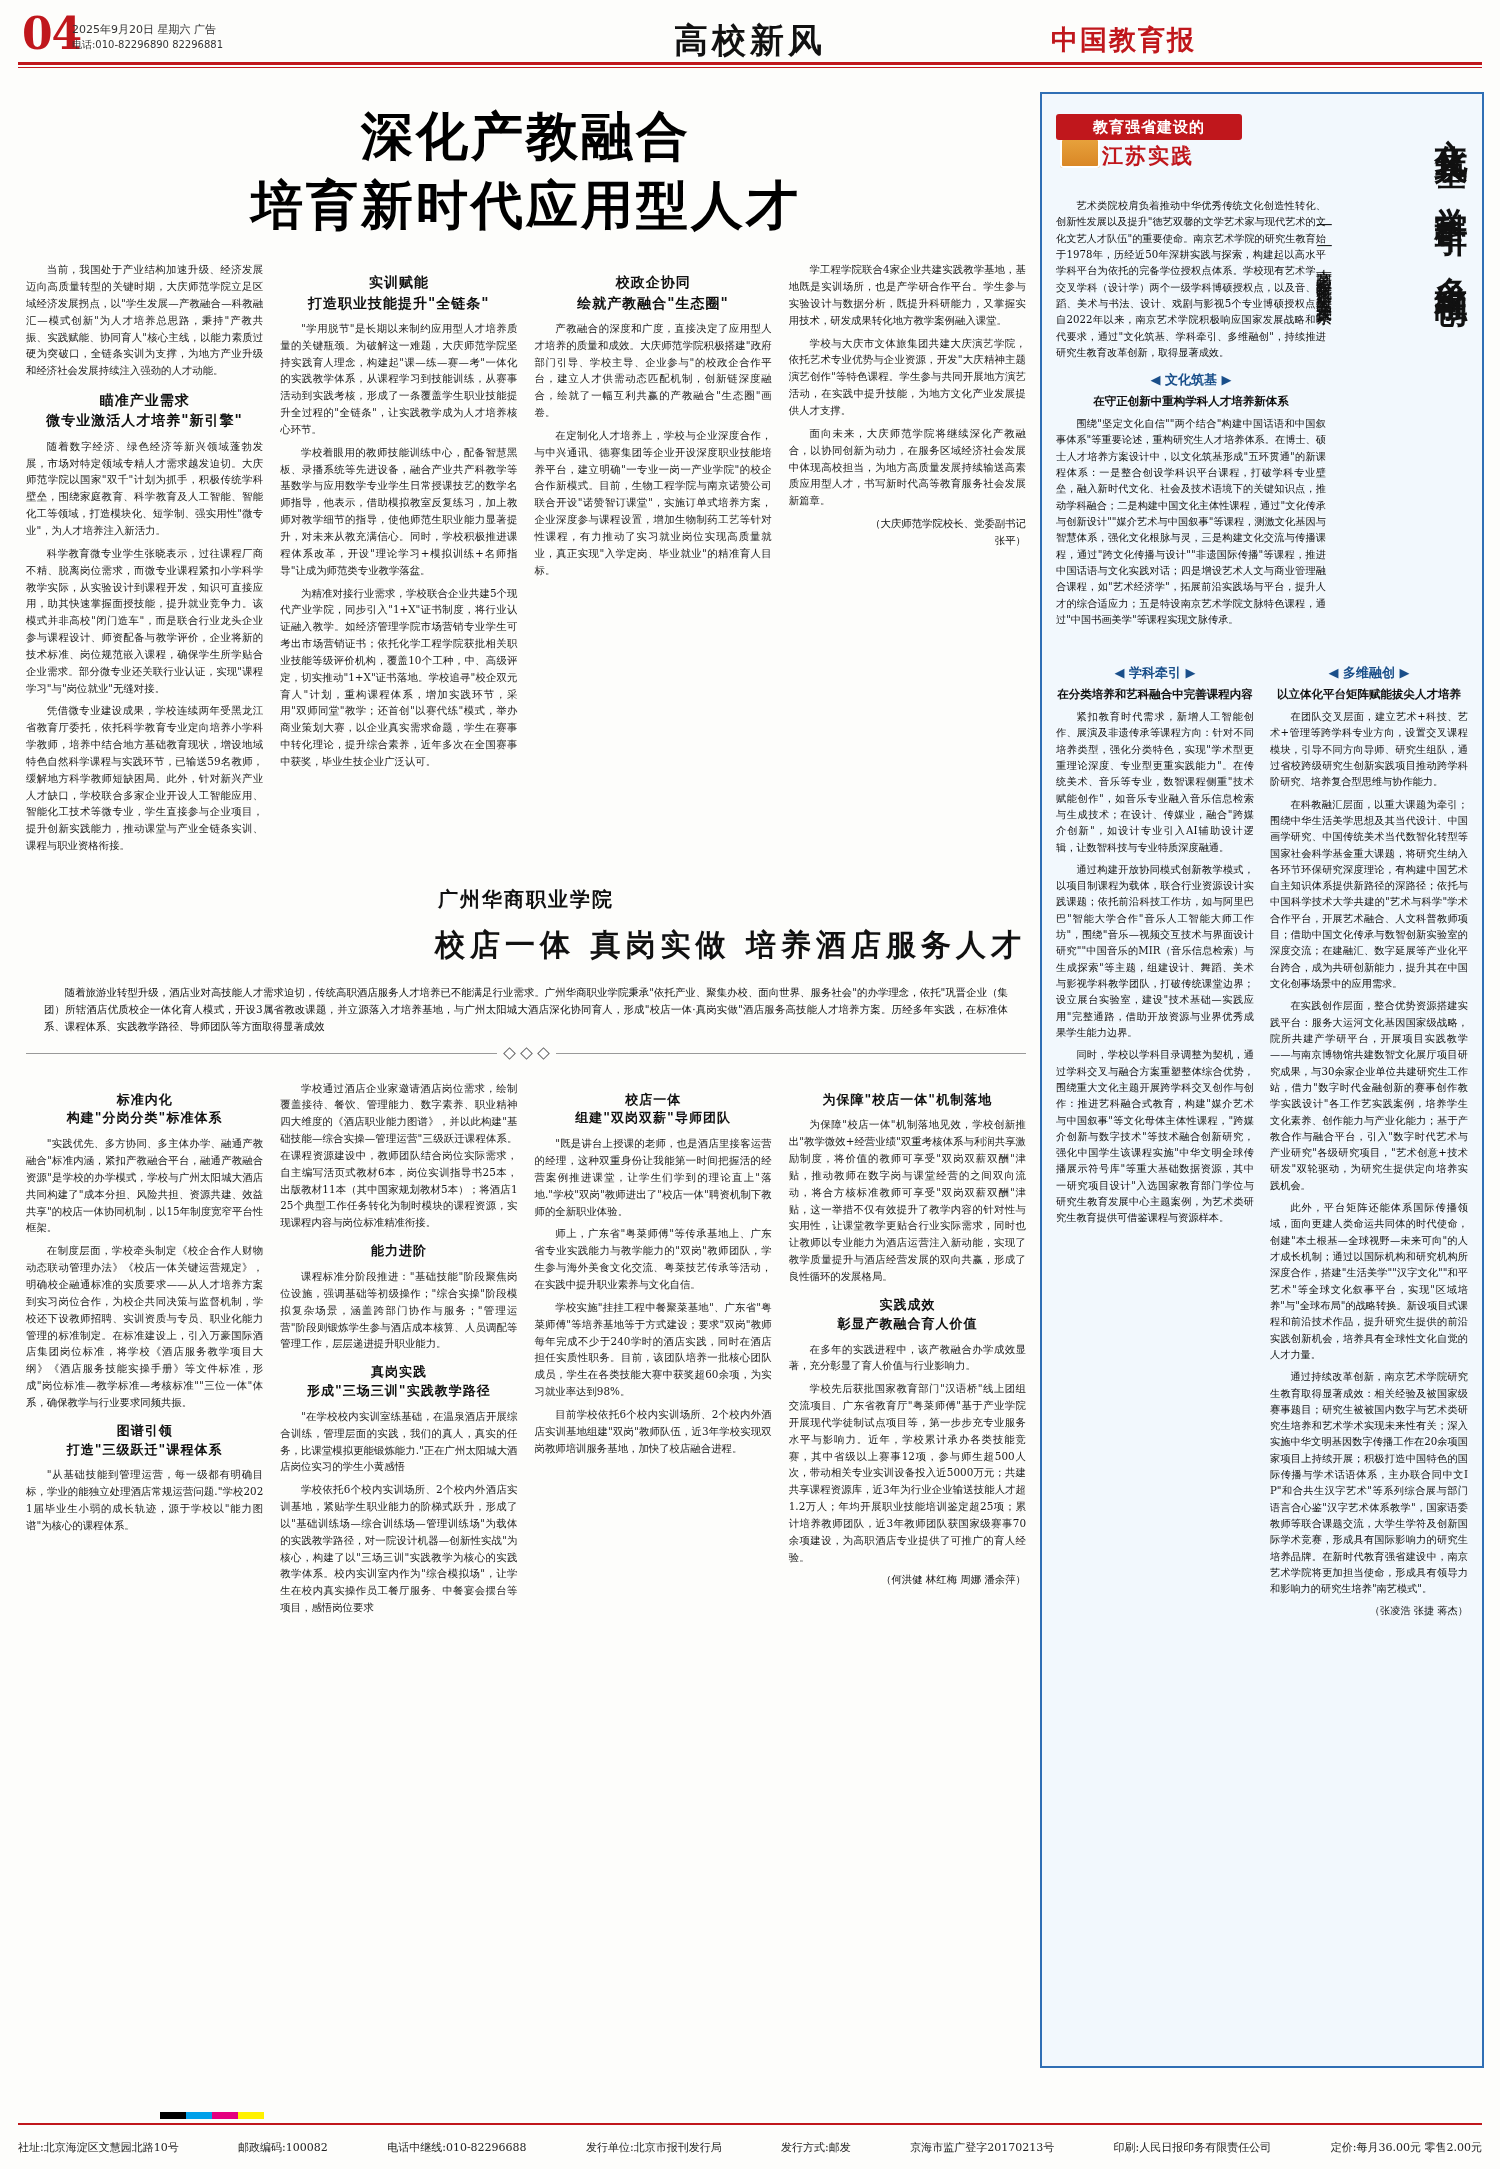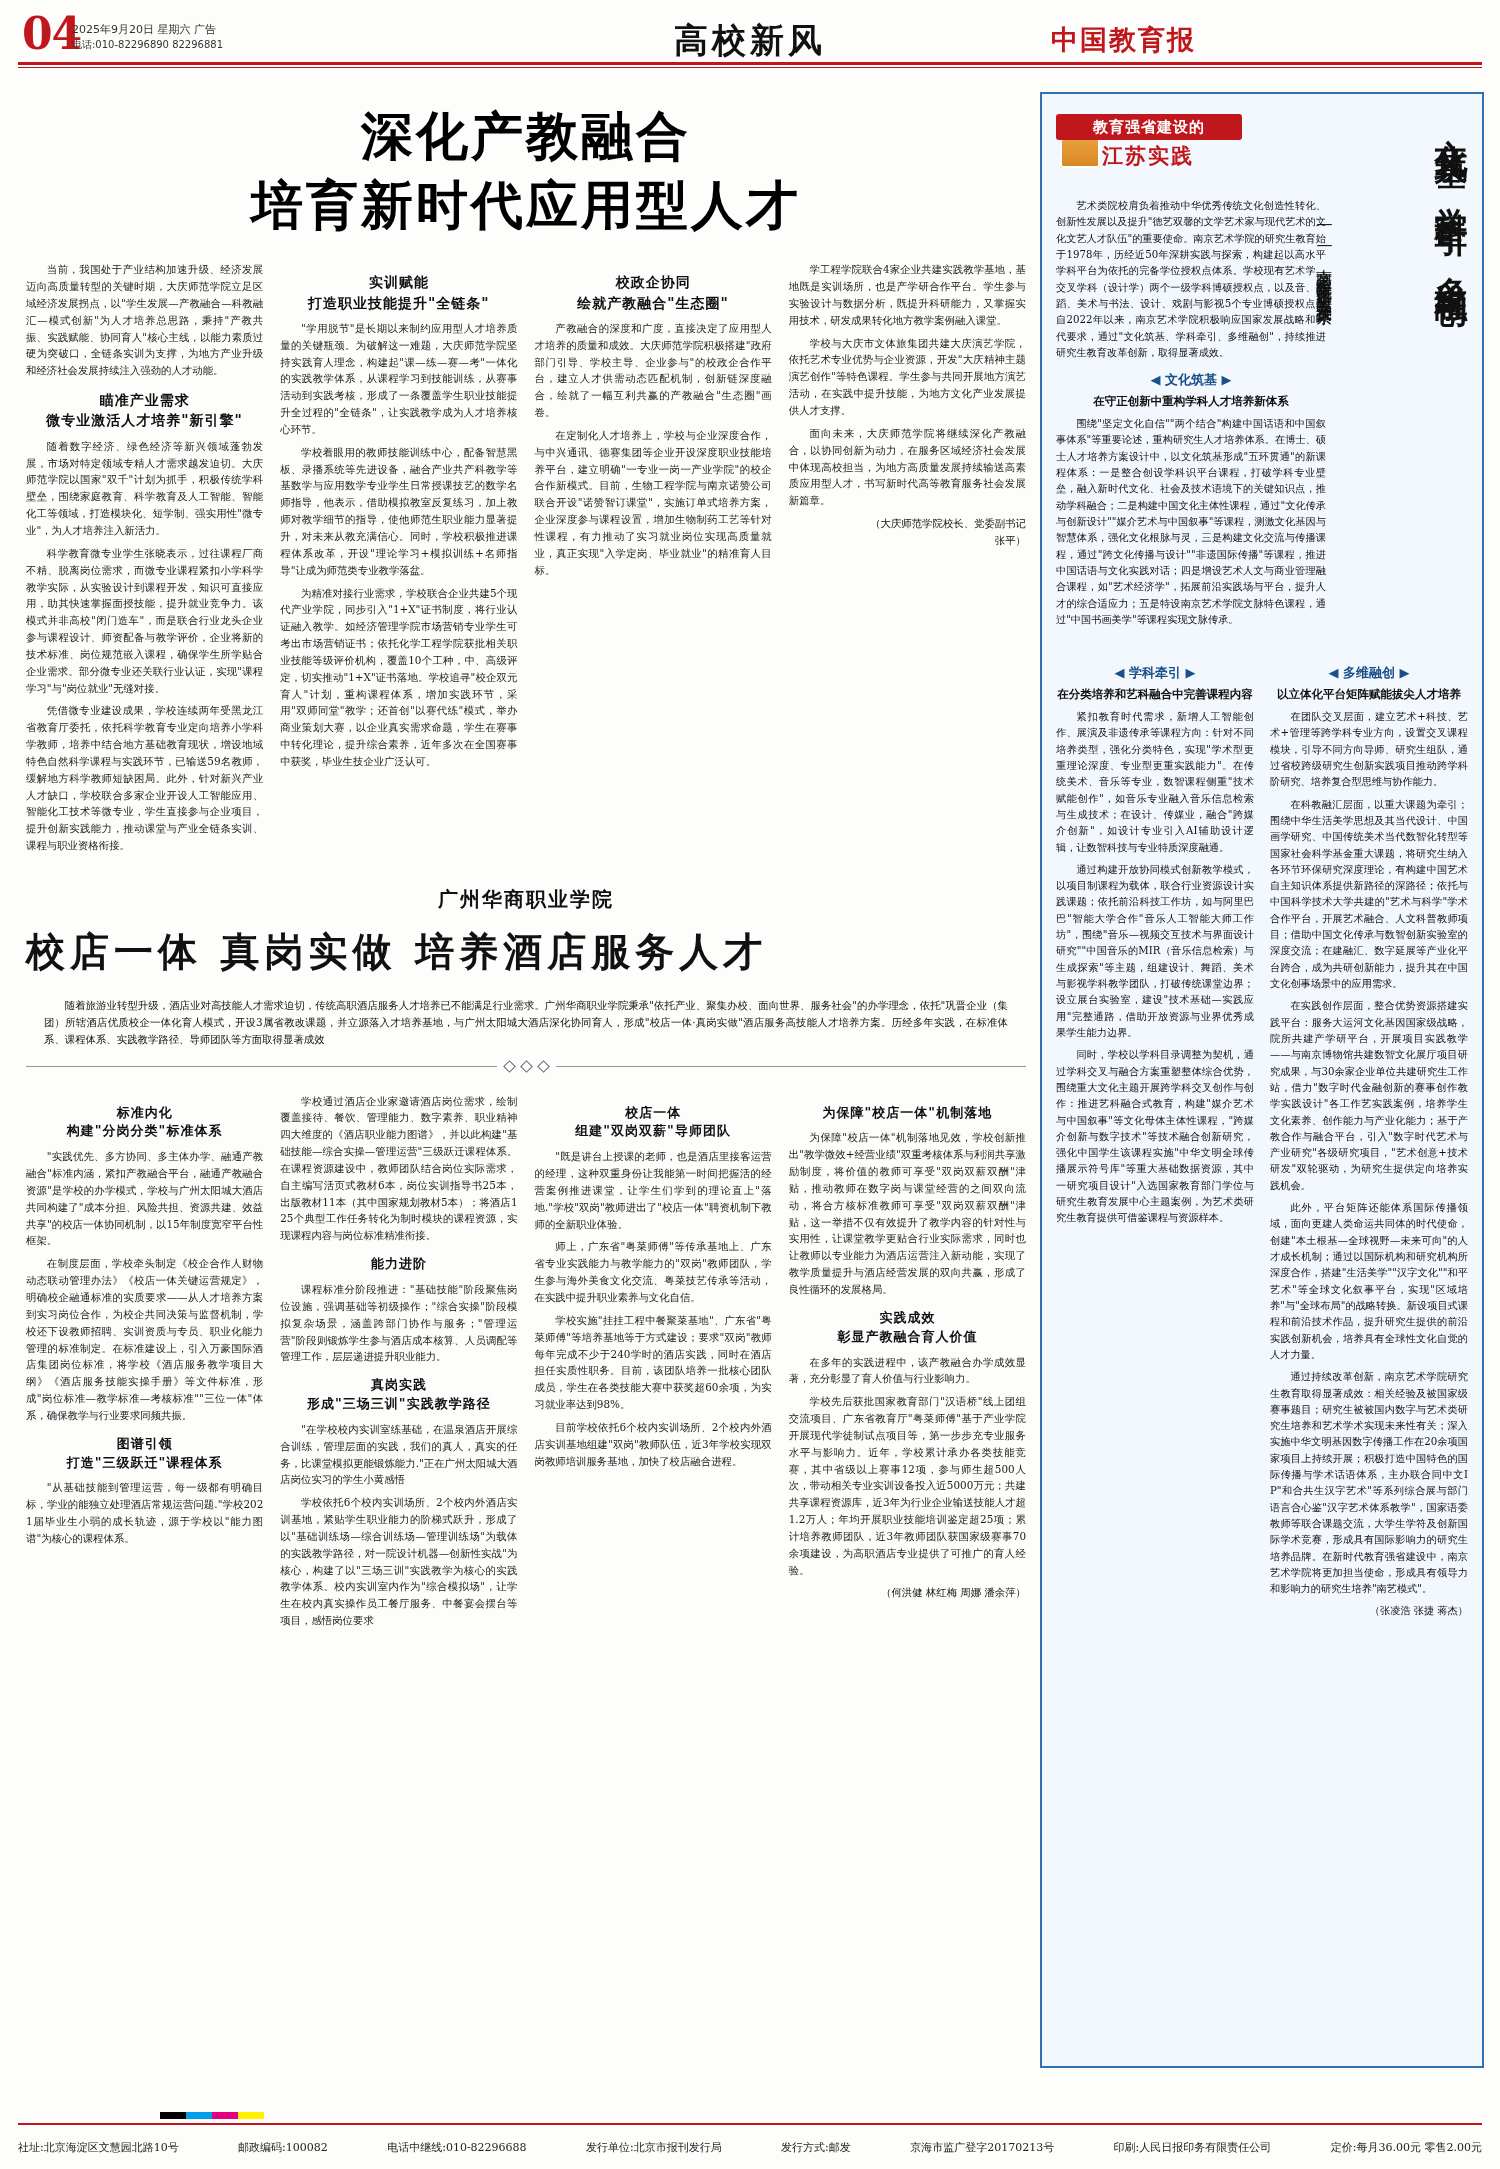--- a/index.html
+++ b/index.html
@@ -78,21 +78,21 @@
     text-align:right;font-size:10.4px;margin-top:6px;
     font-family:"DejaVu Serif","Liberation Serif",serif;line-height:1.6;
   }
 
   
   .art2-kicker{
     text-align:center;font-size:20px;font-weight:bold;margin-top:26px;letter-spacing:2px;
     font-family:"DejaVu Serif","Liberation Serif",serif;
   }
   .art2-headline{
-    text-align:left;font-size:39px;font-weight:bold;letter-spacing:5px;margin-top:12px;
+    text-align:right;font-size:30px;font-weight:bold;letter-spacing:5px;margin-top:12px;
     font-family:"DejaVu Serif","Liberation Serif",serif;
   }
   .lead{
     font-size:10.4px;line-height:1.62;text-align:justify;text-indent:2em;
     font-family:"DejaVu Serif","Liberation Serif",serif;margin:18px 18px 0 18px;
     word-break:break-all;
   }
   .diamond-rule{
     display:flex;align-items:center;justify-content:center;gap:8px;margin:14px 0 8px 0;
   }

